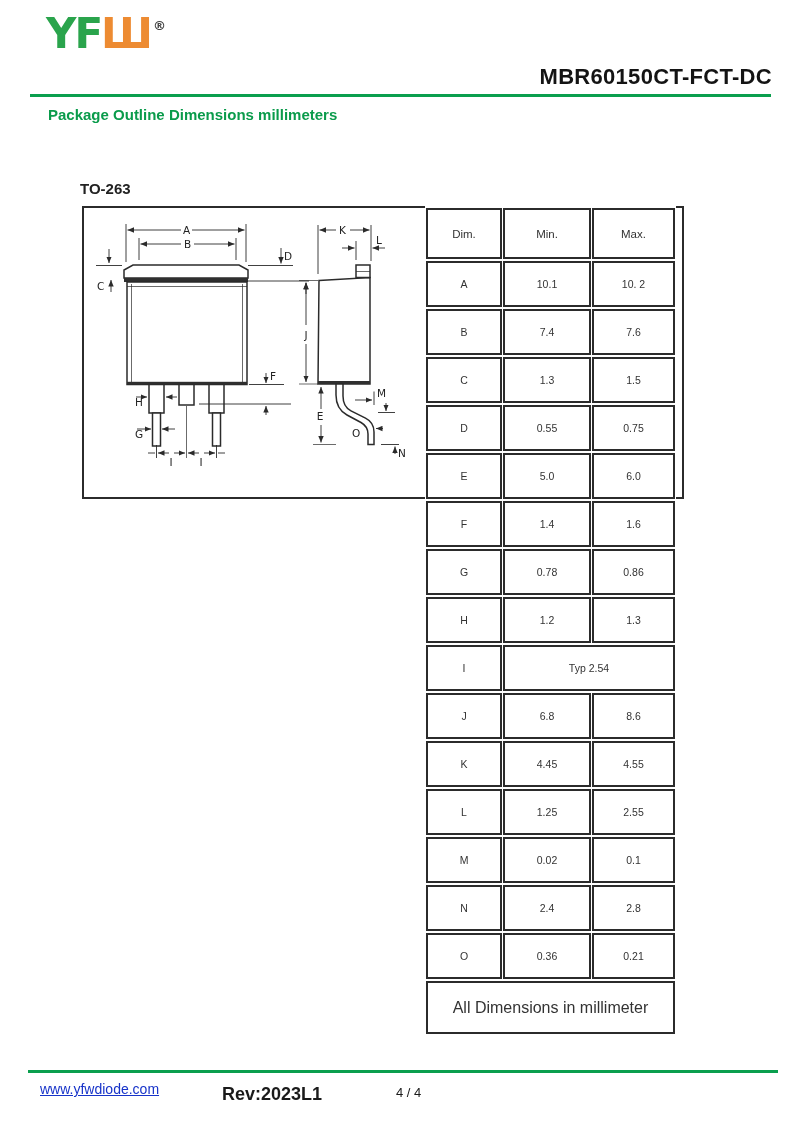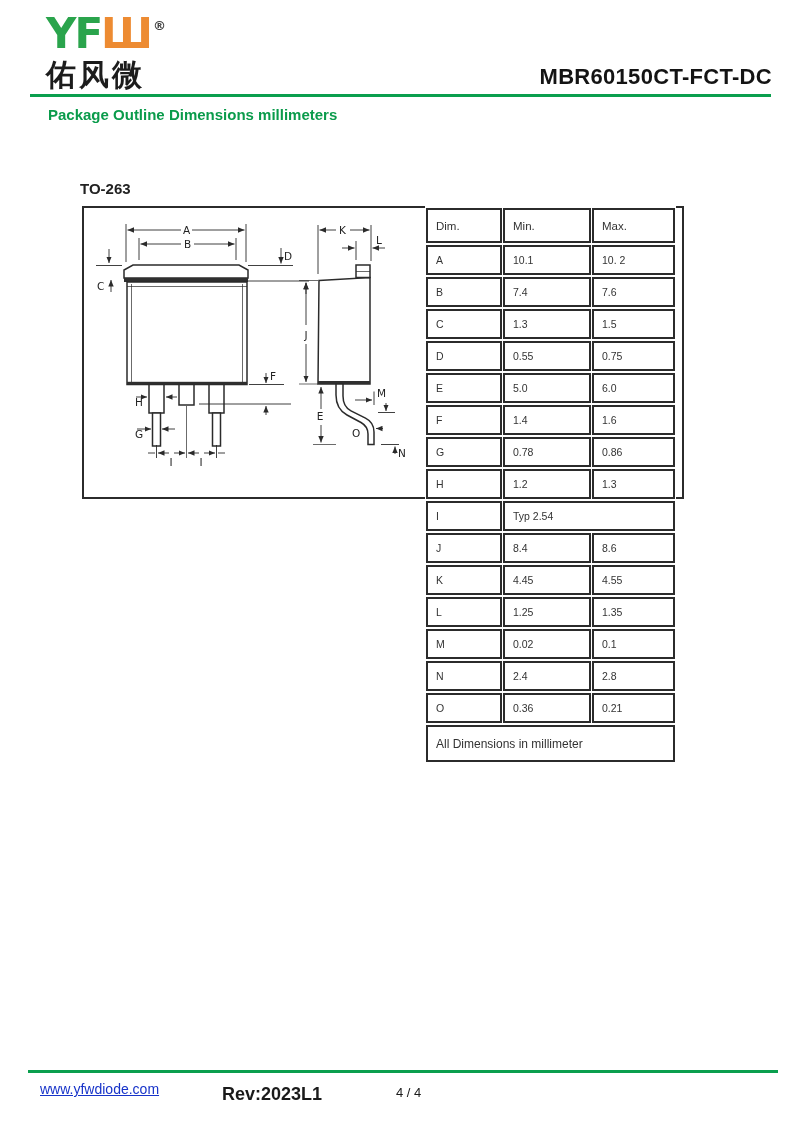--- a/index.html
+++ b/index.html
@@ -20,25 +20,25 @@
   .section-title{position:absolute;left:48px;top:106px;font-size:15px;font-weight:bold;color:#0a9b4b;}
   .pkg-name{position:absolute;left:80px;top:180px;font-size:15px;font-weight:bold;color:#222;}
   
   .draw-box{position:absolute;left:82px;top:206px;width:602px;height:293px;
             border:2px solid #2b2b2b;box-sizing:border-box;background:#fff;}
   .draw-svg{position:absolute;left:0;top:0;}
   
   .dim-table{position:absolute;left:425px;top:206px;width:251px;table-layout:fixed;
              border-collapse:separate;border-spacing:1px 2px;background:#fff;
              font-family:"Liberation Sans",sans-serif;}
-  .dim-table th,.dim-table td{border:2px solid #2b2b2b;text-align:left;vertical-align:middle;
-             padding:8px;color:#333;background:#fff;}
+  .dim-table th,.dim-table td{border:2px solid #2b2b2b;text-align:center;vertical-align:middle;
+             padding:16px;color:#333;background:#fff;}
   .dim-table th{height:15px;font-size:11.5px;font-weight:normal;}
   .dim-table td{height:10px;font-size:10.5px;line-height:10px;}
-  .dim-table .note-cell{height:17px;font-size:12px;margin-left:20px;}
+  .dim-table .note-cell{height:17px;font-size:16px;margin-left:20px;}
   .col-dim{width:76px;} .col-min{width:88px;} .col-max{width:83px;}
   
   .rule-bottom{left:28px;top:1070px;width:750px;height:3px;}
   .footer-link{position:absolute;left:40px;top:1081px;font-size:14px;font-weight:normal;
                color:#1733c9;text-decoration:underline;}
   .footer-rev{position:absolute;left:222px;top:1084px;font-size:18px;font-weight:bold;color:#1a1a1a;}
   .footer-page{position:absolute;left:396px;top:1085px;font-size:13px;color:#1a1a1a;text-align:right;}
   .footer-company{position:absolute;right:34px;top:1082px;font-size:14px;font-weight:bold;color:#111;}
   
   .oln{fill:#ffffff;stroke:#2b2b2b;stroke-width:1.5;}
@@ -47,21 +47,20 @@
   .band{fill:#2f2f2f;stroke:none;}
   .lbl{font-family:"DejaVu Sans",sans-serif;font-size:10.5px;fill:#222;}
 </style>
 </head>
 <body>
 
 <div class="page">
 
   <div class="logo">
     <div class="logo-row"><span class="logo-yf">YF</span><span class="logo-w">Ш</span><span class="logo-reg">®</span></div>
-    <div class="logo-cn">佑风微</div>
   </div>
   <div class="part-number">MBR60150CT-FCT-DC</div>
   <div class="rule rule-top"></div>
   <div class="section-title">Package Outline Dimensions millimeters</div>
 
   <div class="pkg-name">TO-263</div>
 
   <div class="draw-box">
     <svg class="draw-svg" width="340" height="289" viewBox="0 0 340 289">
       <defs>
@@ -236,32 +235,32 @@
           <td>H</td>
           <td>1.2</td>
           <td>1.3</td>
         </tr>
       <tr>
           <td>I</td>
           <td colspan="2">Typ 2.54</td>
         </tr>
       <tr>
           <td>J</td>
-          <td>8.4</td>
+          <td>6.8</td>
           <td>8.6</td>
         </tr>
       <tr>
           <td>K</td>
           <td>4.45</td>
           <td>4.55</td>
         </tr>
       <tr>
           <td>L</td>
           <td>1.25</td>
-          <td>1.35</td>
+          <td>2.55</td>
         </tr>
       <tr>
           <td>M</td>
           <td>0.02</td>
           <td>0.1</td>
         </tr>
       <tr>
           <td>N</td>
           <td>2.4</td>
           <td>2.8</td>

